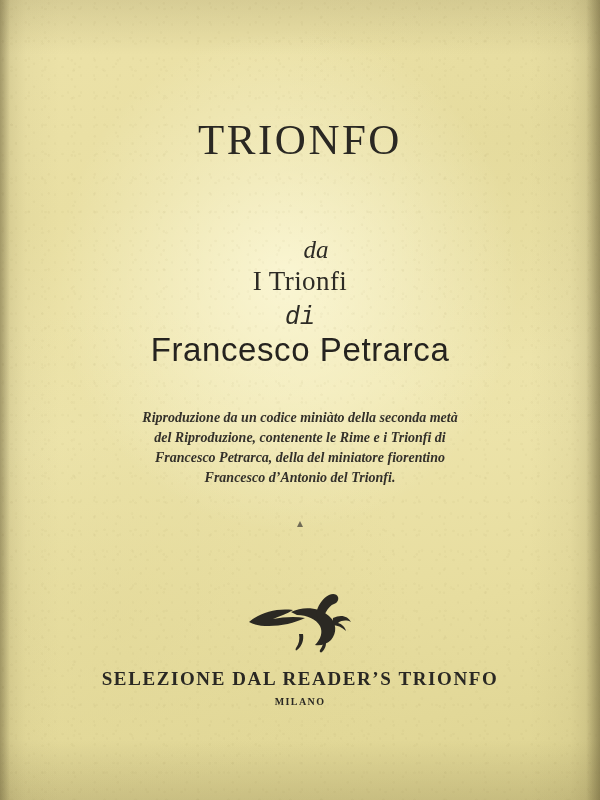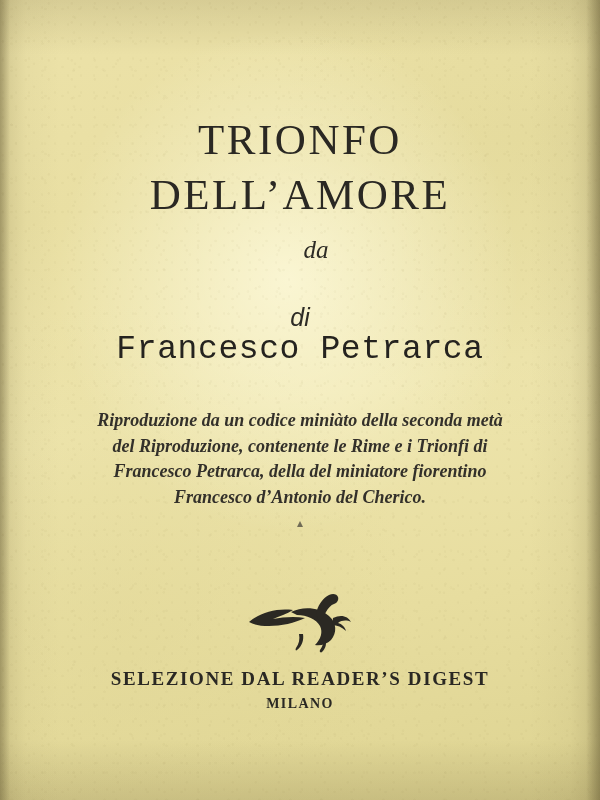--- a/index.html
+++ b/index.html
@@ -101,44 +101,44 @@
     left: 0; right: 0;
     font-family: "Liberation Serif", serif;
     font-size: 27px;
     letter-spacing: 0.4px;
     color: #2d2b25;
   }
   .di {
     position: absolute;
     top: 303px;
     left: 0; right: 0;
-    font-family: Liberation Sans, sans-serif;
+    font-family: Liberation Mono, monospace;
     font-style: italic;
     font-size: 25px;
     color: #2d2b25;
   }
   .author {
     position: absolute;
     top: 331px;
     left: 0; right: 0;
-    font-family: Liberation Mono, monospace;
+    font-family: Liberation Sans, sans-serif;
     font-size: 33px;
     letter-spacing: 0.6px;
     color: #25231f;
   }
 
   .note {
     position: absolute;
     top: 408px;
     left: 92px;
     width: 416px;
     font-family: "Liberation Serif", serif;
     font-style: italic;
     font-weight: bold;
-    font-size: 18px;
+    font-size: 14px;
     line-height: 1.42;
     color: #33302a;
     text-align: center;
   }
 
   .dot {
     position: absolute;
     top: 516px;
     left: 0; right: 0;
     font-family: "Liberation Serif", serif;
@@ -166,50 +166,50 @@
     font-size: 19px;
     letter-spacing: 1.6px;
     color: #2a2823;
   }
   .city {
     position: absolute;
     top: 696px;
     left: 0; right: 0;
     font-family: "Liberation Serif", serif;
     font-weight: bold;
-    font-size: 14px;
+    font-size: 10px;
     letter-spacing: 1.4px;
     color: #2a2823;
   }
 </style>
 </head>
 <body>
 
 <div class="page">
   <div class="grain"></div>
   <div class="vignette"></div>
   <div class="edge-dark-left"></div>
   <div class="edge-dark-right"></div>
 
   <div class="content">
 
     <div class="title-block">
       <div class="title-line">TRIONFO</div>
-      <div class="title-line">DELL’AMORE</div>
     </div>
 
     <div class="da">da</div>
+    <div class="work">I Trionfi</div>
     <div class="di">di</div>
     <div class="author">Francesco Petrarca</div>
 
     <div class="note">
       <div>Riproduzione da un codice miniàto della seconda metà</div>
       <div>del Riproduzione, contenente le Rime e i Trionfi di</div>
       <div>Francesco Petrarca, della del miniatore fiorentino</div>
-      <div>Francesco d’Antonio del Cherico.</div>
+      <div>Francesco d’Antonio del Trionfi.</div>
     </div>
 
     <div class="dot">▴</div>
 
     <div class="logo">
       <svg width="106" height="62" viewBox="0 0 106 62" xmlns="http://www.w3.org/2000/svg">
         <g fill="#2b2923">
 
           <path d="M2 30 C14 20, 30 16, 46 18 C40 22, 32 24, 26 27 C36 25, 48 24, 58 26 C48 31, 34 34, 22 34 C14 34, 7 33, 2 30 Z"></path>
 
@@ -219,17 +219,17 @@
 
           <path d="M56 42 C57 48, 55 54, 50 58 C49 59, 48 58, 49 56 C52 52, 53 47, 52 42 Z"></path>
 
           <path d="M78 46 C80 51, 79 56, 75 60 C74 61, 72 60, 73 58 C76 54, 77 50, 75 46 Z"></path>
 
           <path d="M86 26 C94 22, 101 24, 104 30 C100 28, 95 28, 91 31 C95 32, 98 35, 99 39 C95 35, 90 33, 85 33 Z"></path>
         </g>
       </svg>
     </div>
 
-    <div class="publisher">SELEZIONE DAL READER’S DIGEST</div>
+    <div class="publisher">SELEZIONE DAL READER’S TRIONFO</div>
     <div class="city">MILANO</div>
 
   </div>
 </div>
 
 </body></html>

